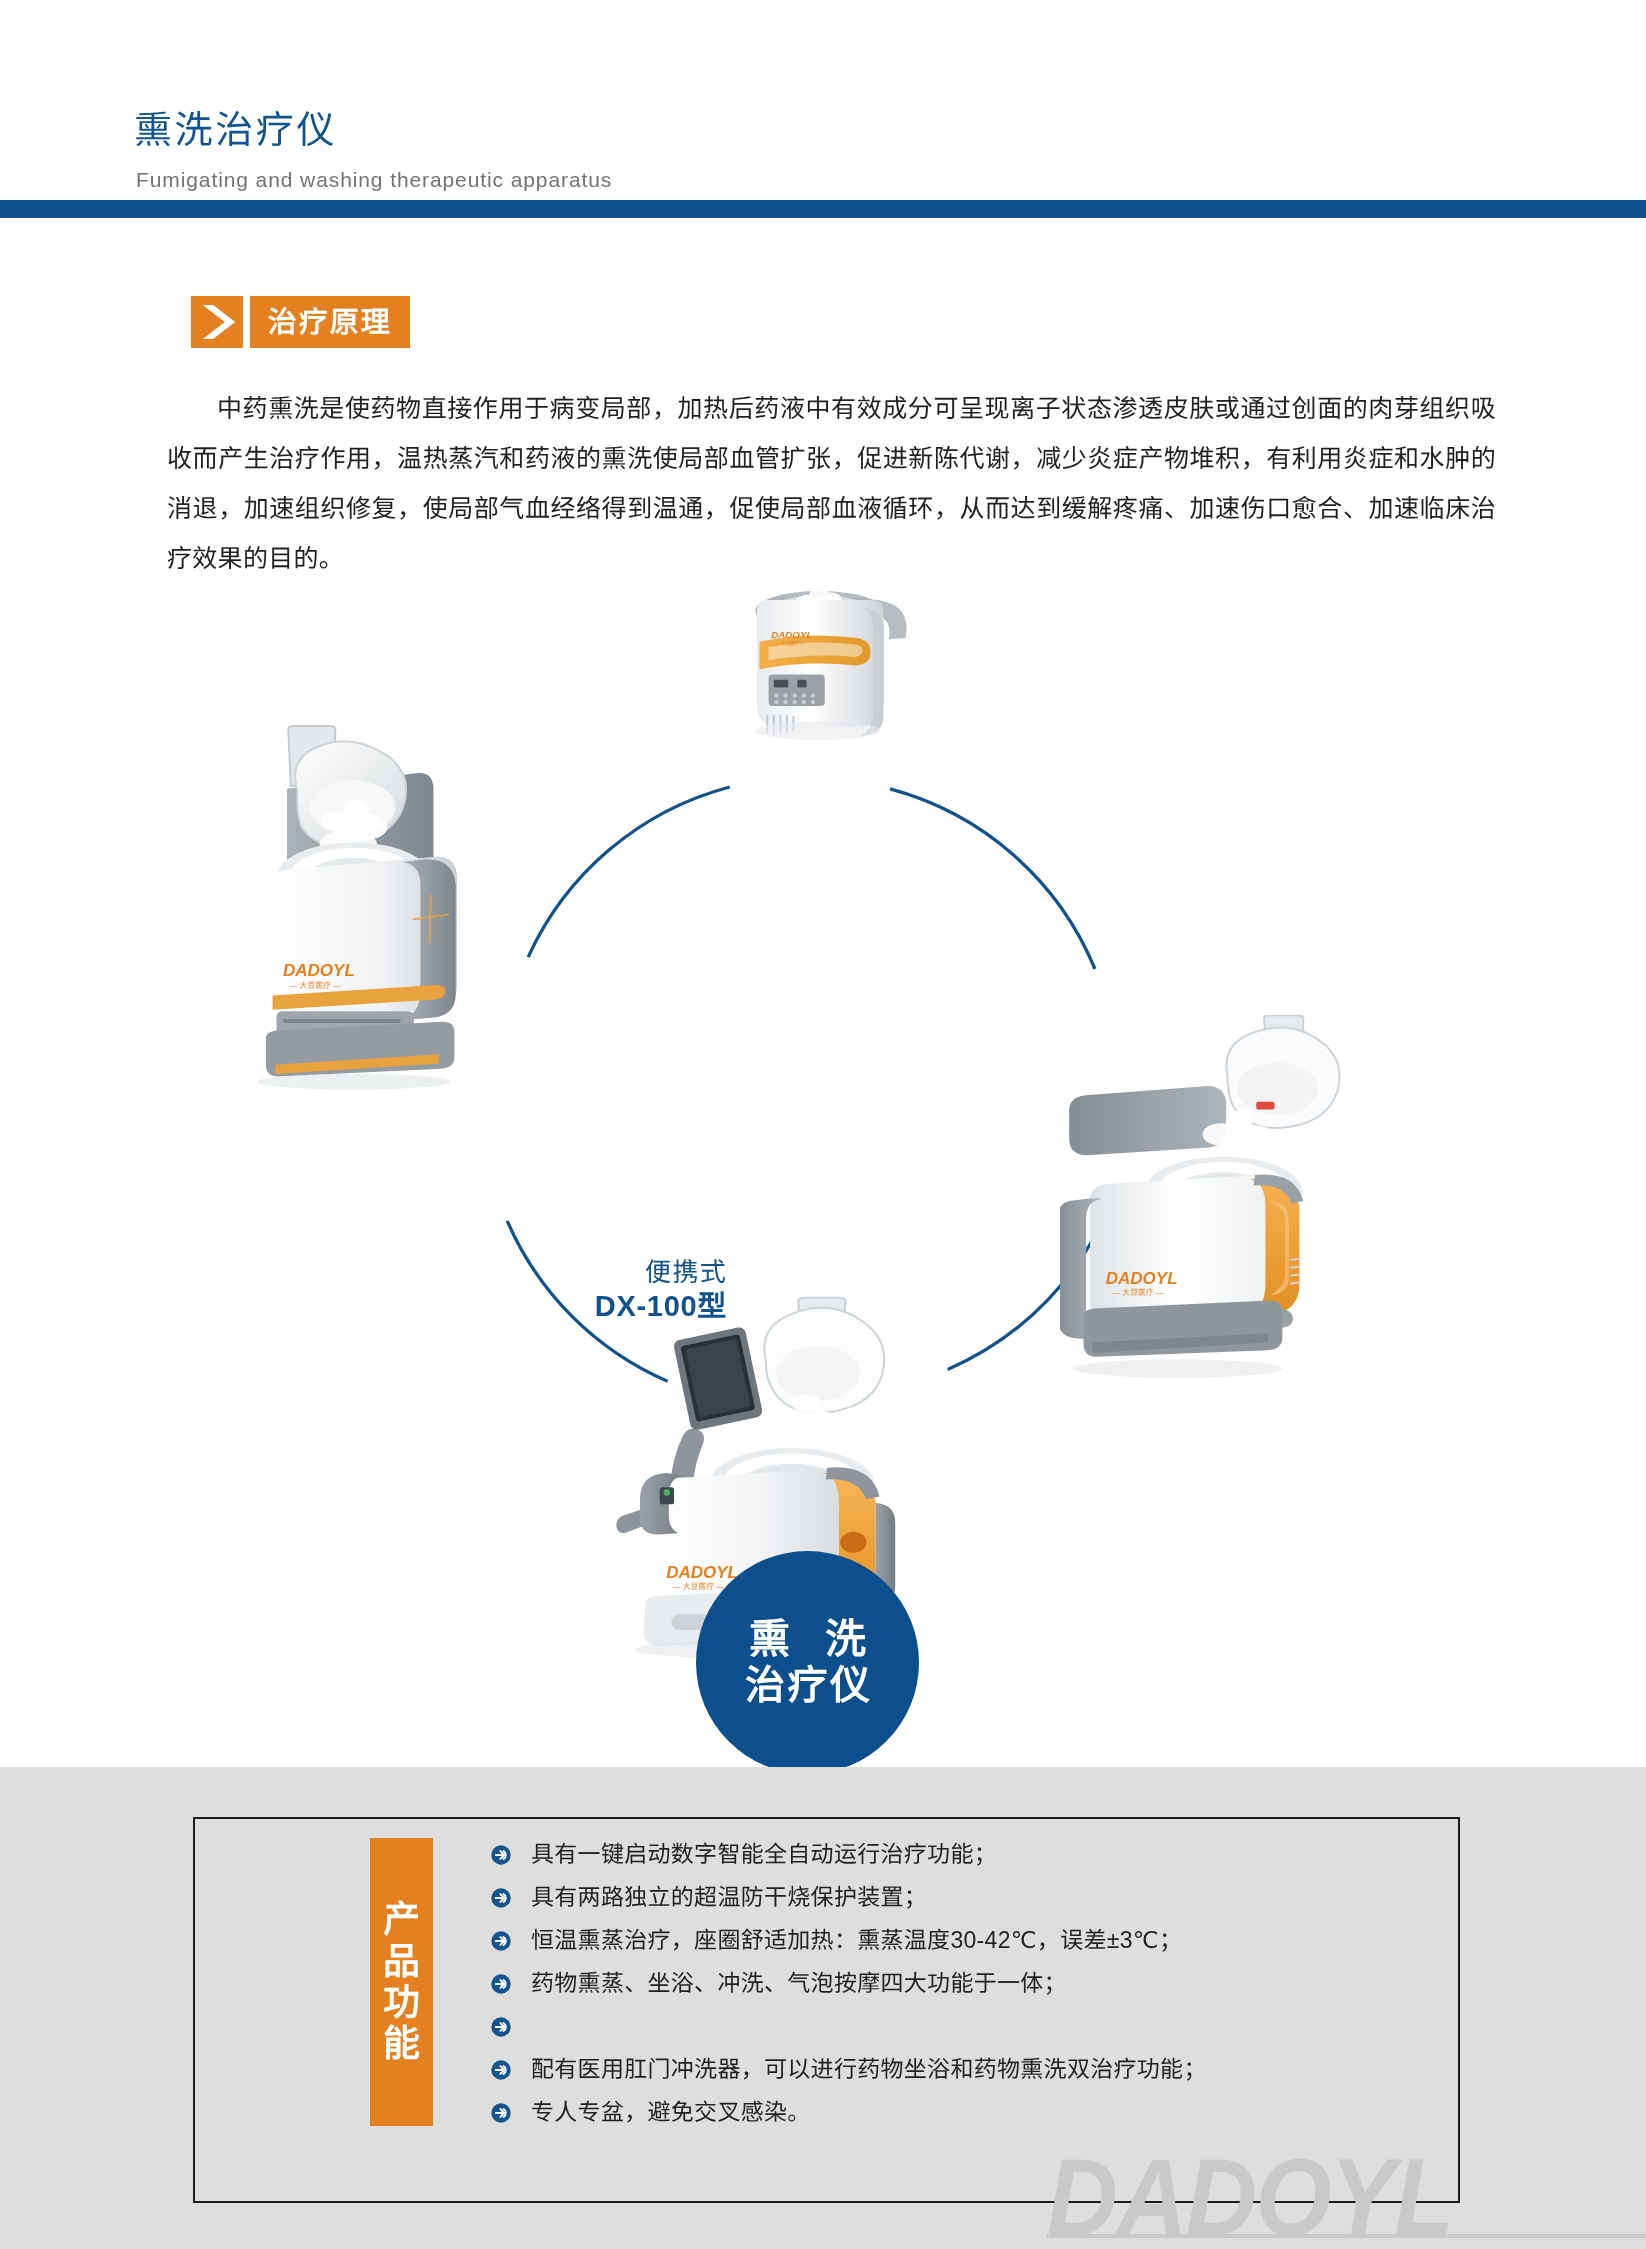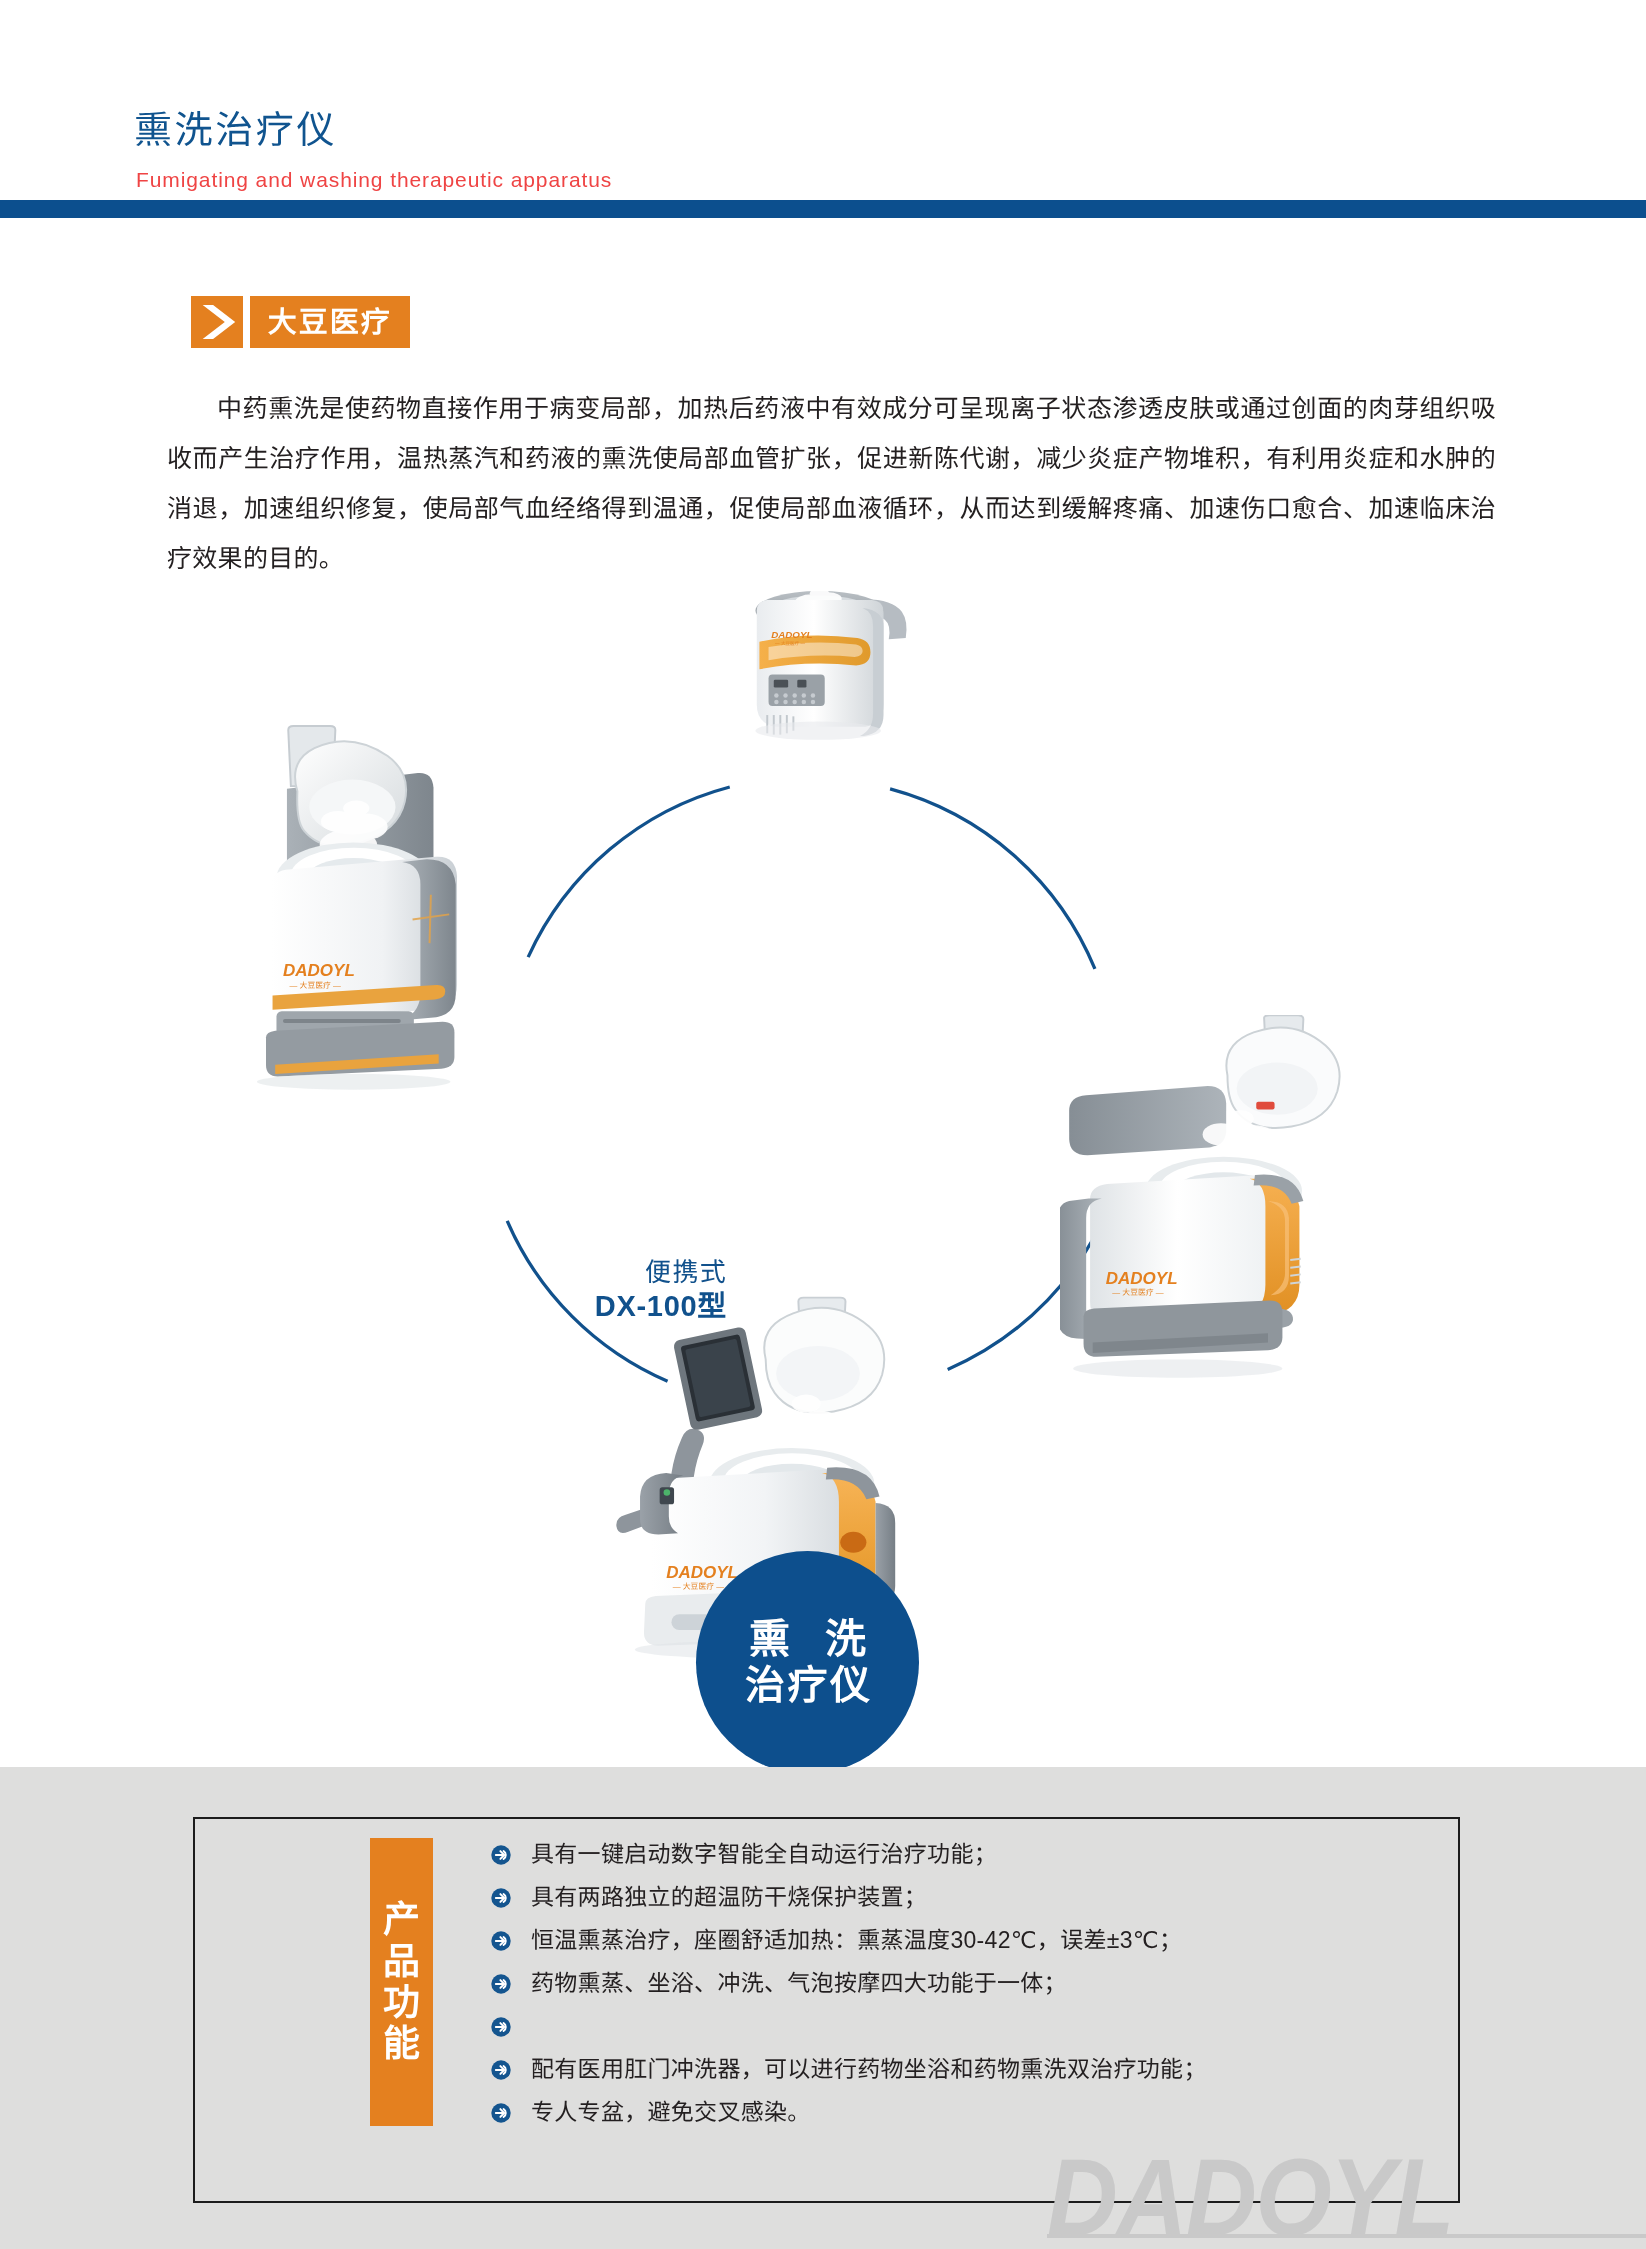--- a/index.html
+++ b/index.html
@@ -17,21 +17,21 @@
 
   
   .header { position:absolute; left:0; top:0; width:1646px; height:203px; background:#ffffff; }
   .header-title {
     position:absolute; left:134px; top:111px;
     font-size:38px; letter-spacing:2.6px; color:#10548f; font-weight:400;
     line-height:1;
   }
   .header-sub {
     position:absolute; left:136px; top:169px;
-    font-size:21px; letter-spacing:0.9px; color:#ef4444; font-weight:400;
+    font-size:21px; letter-spacing:0.9px; color:#737373; font-weight:400;
     line-height:1;
   }
   .header-rule { position:absolute; left:0; top:200px; width:1646px; height:18.3px; background:#0c4f8e; }
 
   
   .sec-badge { position:absolute; left:191px; top:296px; display:flex; align-items:stretch; height:52px; }
   .sec-chev {
     width:52px; height:52px; background:#e4801f; position:relative; flex:0 0 auto;
   }
   .sec-chev svg { position:absolute; left:0; top:0; }
@@ -120,21 +120,21 @@
   </div>
   <div class="header-rule"></div>
 
   <div class="sec-badge">
     <div class="sec-chev">
       <svg width="52" height="52" viewBox="0 0 80 80" aria-hidden="true">
         <polygon points="18,14 52,40 18,66 34,66 68,40 34,14" fill="#ffffff"></polygon>
       </svg>
     </div>
     <div class="sec-gap"></div>
-    <div class="sec-label">大豆医疗</div>
+    <div class="sec-label">治疗原理</div>
   </div>
 
   <div class="body-copy">
     <p>中药熏洗是使药物直接作用于病变局部，加热后药液中有效成分可呈现离子状态渗透皮肤或通过创面的肉芽组织吸收而产生治疗作用，温热蒸汽和药液的熏洗使局部血管扩张，促进新陈代谢，减少炎症产物堆积，有利用炎症和水肿的消退，加速组织修复，使局部气血经络得到温通，促使局部血液循环，从而达到缓解疼痛、加速伤口愈合、加速临床治疗效果的目的。</p>
   </div>
 
   <div class="diagram">
 
     <svg class="diagram-svg" width="1646" height="1172" viewBox="0 0 2515 1790" aria-hidden="true">
       <g fill="none" stroke="#11518c" stroke-width="5">

